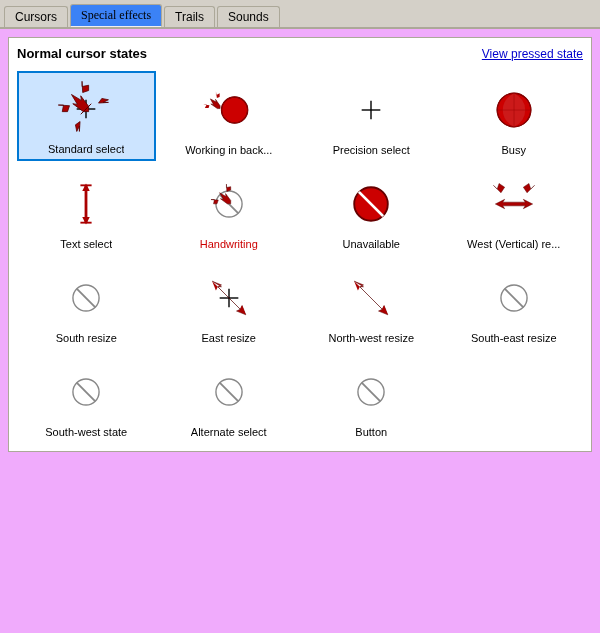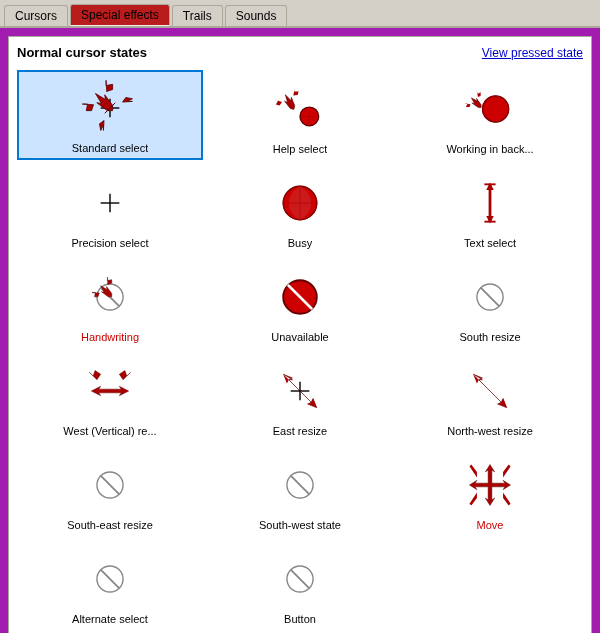--- a/index.html
+++ b/index.html
@@ -22,26 +22,27 @@
       padding: 3px 10px;
       background: #d4d0c8;
       border: 1px solid #aca899;
       border-bottom: none;
       margin-right: 2px;
       cursor: pointer;
       font-size: 12px;
       border-radius: 3px 3px 0 0;
     }
     .tab.active {
-      background: #b91c1c;
+      background: #3b82f6;
       border-bottom: 1px solid #f0f0f0;
       font-weight: normal;
+      font-family: Liberation Serif, serif;
     }
     .main-content {
-      background: #a21caf;
+      background: #f0abfc;
       padding: 8px;
       height: calc(633px - 28px);
       overflow-y: auto;
     }
     .panel {
       background: white;
       border: 1px solid #aca899;
       padding: 8px;
     }
     .panel-header {
@@ -56,21 +57,21 @@
     }
     .view-pressed {
       color: #0000cc;
       text-decoration: underline;
       cursor: pointer;
       font-size: 12px;
       margin-left: 21px;
     }
     .cursor-grid {
       display: grid;
-      grid-template-columns: repeat(3, 1fr);
+      grid-template-columns: repeat(4, 1fr);
       gap: 4px;
     }
     .cursor-item {
       display: flex;
       flex-direction: column;
       align-items: center;
       justify-content: flex-end;
       padding: 6px 4px 4px 4px;
       border: 1px solid transparent;
       cursor: pointer;
@@ -131,35 +132,20 @@
       <path d="M14,5 L22,12 L18,8 L24,10 L20,4 Z" fill="#aa0000" stroke="#500" stroke-width="0.8"></path>
       <line x1="-8" y1="0" x2="8" y2="0" stroke="#500" stroke-width="1"></line>
     </g>
             </svg>
           </div>
           <div class="cursor-label">Standard select</div>
         </div>
         <div class="cursor-item">
           <div class="cursor-icon">
             <svg xmlns="http://www.w3.org/2000/svg" width="56" height="56" viewBox="0 0 60 60">
-    <g transform="translate(22,28) rotate(-30) scale(0.7)">
-      <path d="M0,-22 L-3,-10 L-6,-14 L-4,0 L0,4 L4,0 L6,-14 L3,-10 Z" fill="#aa0000" stroke="#500" stroke-width="0.8"></path>
-      <path d="M-10,-15 L-18,-24 L-14,-20 L-20,-16 L-16,-12 Z" fill="#aa0000"></path>
-      <path d="M10,-15 L18,-24 L14,-20 L20,-16 L16,-12 Z" fill="#aa0000"></path>
-    </g>
-    <circle cx="40" cy="38" r="10" fill="#cc0000" stroke="#600" stroke-width="1.5"></circle>
-    <line x1="40" y1="30" x2="40" y2="46" stroke="#900" stroke-width="1" opacity="0.5"></line>
-    <line x1="32" y1="38" x2="48" y2="38" stroke="#900" stroke-width="1" opacity="0.5"></line>
-            </svg>
-          </div>
-          <div class="cursor-label">Help select</div>
-        </div>
-        <div class="cursor-item">
-          <div class="cursor-icon">
-            <svg xmlns="http://www.w3.org/2000/svg" width="56" height="56" viewBox="0 0 60 60">
     <circle cx="36" cy="30" r="14" fill="#cc0000" stroke="#600" stroke-width="1.5"></circle>
     <circle cx="36" cy="30" r="14" fill="none" stroke="#900" stroke-width="1"></circle>
     <g transform="translate(18,26) rotate(-45) scale(0.7)">
       <path d="M0,-16 L-3,-6 L-5,-10 L-3,2 L0,5 L3,2 L5,-10 L3,-6 Z" fill="#aa0000" stroke="#500" stroke-width="0.8"></path>
       <path d="M-8,-10 L-14,-18 L-10,-14 L-16,-12 L-12,-8 Z" fill="#aa0000"></path>
       <path d="M8,-10 L14,-18 L10,-14 L16,-12 L12,-8 Z" fill="#aa0000"></path>
     </g>
             </svg>
           </div>
           <div class="cursor-label">Working in back...</div>
@@ -218,41 +204,41 @@
             <svg xmlns="http://www.w3.org/2000/svg" width="56" height="56" viewBox="0 0 60 60">
     <circle cx="30" cy="30" r="18" fill="#cc0000" stroke="#600" stroke-width="2"></circle>
     <line x1="17" y1="17" x2="43" y2="43" stroke="white" stroke-width="3"></line>
             </svg>
           </div>
           <div class="cursor-label">Unavailable</div>
         </div>
         <div class="cursor-item">
           <div class="cursor-icon">
             <svg xmlns="http://www.w3.org/2000/svg" width="56" height="56" viewBox="0 0 60 60">
-    <circle cx="30" cy="30" r="14" fill="white" stroke="#888" stroke-width="1.5"></circle>
-    <line x1="20" y1="20" x2="40" y2="40" stroke="#888" stroke-width="2"></line>
-            </svg>
-          </div>
-          <div class="cursor-label">South resize</div>
-        </div>
-        <div class="cursor-item">
-          <div class="cursor-icon">
-            <svg xmlns="http://www.w3.org/2000/svg" width="56" height="56" viewBox="0 0 60 60">
     <g transform="translate(30,30)">
       <path d="M-20,0 L-10,-5 L-12,-2 L12,-2 L10,-5 L20,0 L10,5 L12,2 L-12,2 L-10,5 Z" fill="#aa0000" stroke="#500" stroke-width="0.5"></path>
       <path d="M-14,-12 L-22,-20 L-18,-16 L-16,-22 L-10,-18 Z" fill="#aa0000" stroke="#500" stroke-width="0.5"></path>
       <path d="M14,-12 L22,-20 L18,-16 L16,-22 L10,-18 Z" fill="#aa0000" stroke="#500" stroke-width="0.5"></path>
     </g>
             </svg>
           </div>
           <div class="cursor-label">West (Vertical) re...</div>
         </div>
         <div class="cursor-item">
           <div class="cursor-icon">
             <svg xmlns="http://www.w3.org/2000/svg" width="56" height="56" viewBox="0 0 60 60">
+    <circle cx="30" cy="30" r="14" fill="white" stroke="#888" stroke-width="1.5"></circle>
+    <line x1="20" y1="20" x2="40" y2="40" stroke="#888" stroke-width="2"></line>
+            </svg>
+          </div>
+          <div class="cursor-label">South resize</div>
+        </div>
+        <div class="cursor-item">
+          <div class="cursor-icon">
+            <svg xmlns="http://www.w3.org/2000/svg" width="56" height="56" viewBox="0 0 60 60">
     <line x1="30" y1="20" x2="30" y2="40" stroke="#000" stroke-width="1.5"></line>
     <line x1="20" y1="30" x2="40" y2="30" stroke="#000" stroke-width="1.5"></line>
     <g transform="translate(30,30)">
       <path d="M-18,-18 L-8,-14 L-12,-12 L12,12 L14,8 L18,18 L8,14 L12,12 L-12,-12 L-8,-12 Z" fill="#aa0000" stroke="#500" stroke-width="0.5"></path>
       <path d="M-18,-18 L-14,-8 L-12,-12 Z" fill="#aa0000"></path>
       <path d="M18,18 L14,8 L12,12 Z" fill="#aa0000"></path>
     </g>
             </svg>
           </div>
           <div class="cursor-label">East resize</div>
@@ -279,34 +265,20 @@
           <div class="cursor-label">South-east resize</div>
         </div>
         <div class="cursor-item">
           <div class="cursor-icon">
             <svg xmlns="http://www.w3.org/2000/svg" width="56" height="56" viewBox="0 0 60 60">
     <circle cx="30" cy="30" r="14" fill="white" stroke="#888" stroke-width="1.5"></circle>
     <line x1="20" y1="20" x2="40" y2="40" stroke="#888" stroke-width="2"></line>
             </svg>
           </div>
           <div class="cursor-label">South-west state</div>
-        </div>
-        <div class="cursor-item">
-          <div class="cursor-icon">
-            <svg xmlns="http://www.w3.org/2000/svg" width="56" height="56" viewBox="0 0 60 60">
-    <g transform="translate(30,30)">
-      <path d="M0,-22 L-5,-14 L-2,-16 L-2,-2 L-16,-2 L-14,-5 L-22,0 L-14,5 L-16,2 L-2,2 L-2,16 L-5,14 L0,22 L5,14 L2,16 L2,2 L16,2 L14,5 L22,0 L14,-5 L16,-2 L2,-2 L2,-16 L5,-14 Z" fill="#aa0000" stroke="#500" stroke-width="0.5"></path>
-      <path d="M-14,-14 L-20,-22 L-22,-20 L-14,-8 Z" fill="#aa0000"></path>
-      <path d="M14,-14 L20,-22 L22,-20 L14,-8 Z" fill="#aa0000"></path>
-      <path d="M-14,14 L-20,22 L-22,20 L-14,8 Z" fill="#aa0000"></path>
-      <path d="M14,14 L20,22 L22,20 L14,8 Z" fill="#aa0000"></path>
-    </g>
-            </svg>
-          </div>
-          <div class="cursor-label red">Move</div>
         </div>
         <div class="cursor-item">
           <div class="cursor-icon">
             <svg xmlns="http://www.w3.org/2000/svg" width="56" height="56" viewBox="0 0 60 60">
     <circle cx="30" cy="30" r="14" fill="white" stroke="#888" stroke-width="1.5"></circle>
     <line x1="20" y1="20" x2="40" y2="40" stroke="#888" stroke-width="2"></line>
             </svg>
           </div>
           <div class="cursor-label">Alternate select</div>
         </div>

